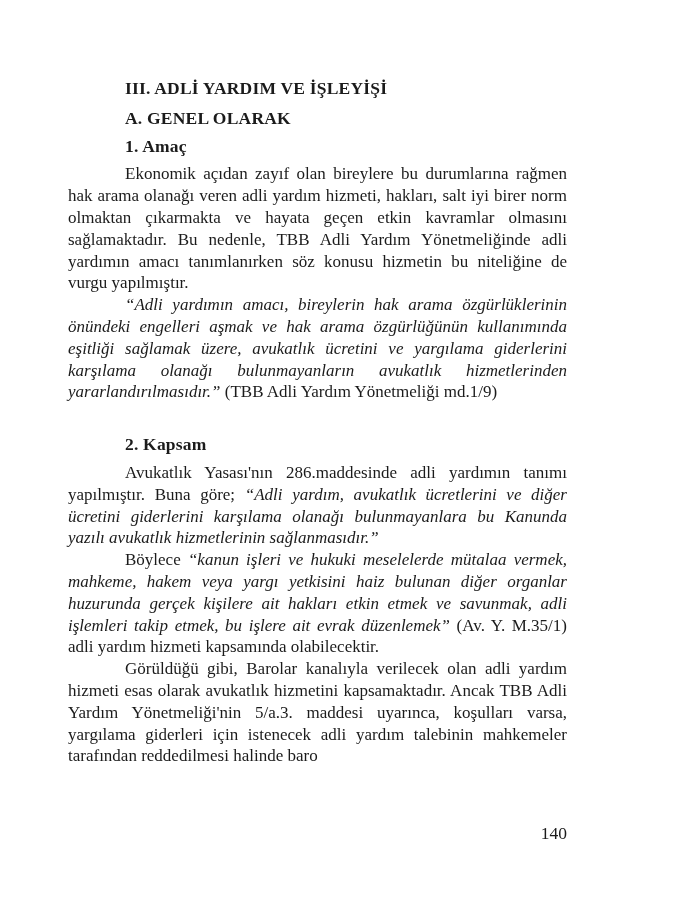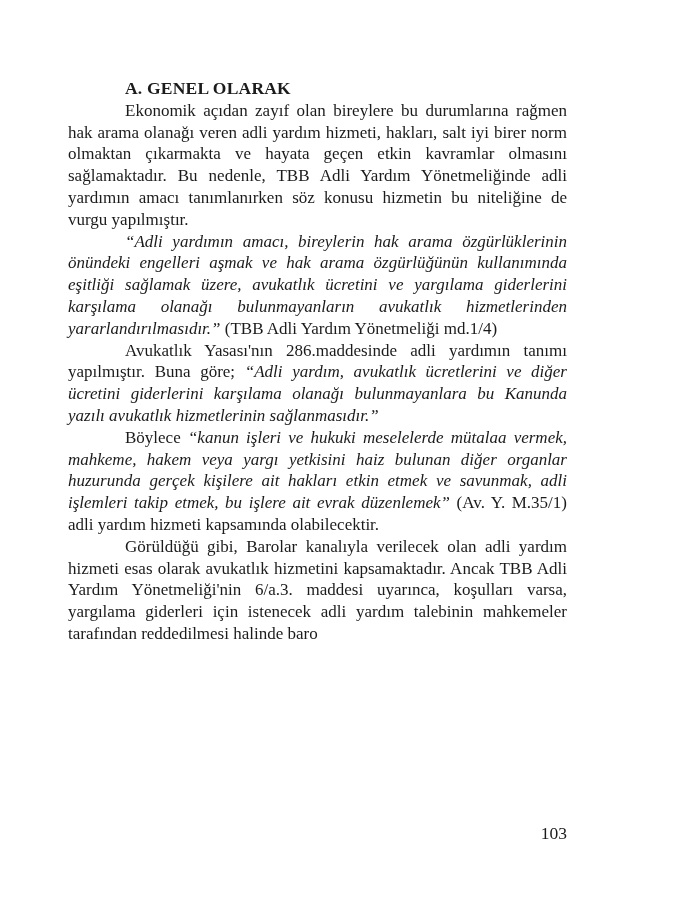--- a/index.html
+++ b/index.html
@@ -27,21 +27,21 @@
   }
   .heading {
     font-weight: bold;
     font-size: 17.5px;
     line-height: 21.8px;
     margin: 0 0 0 57px;
     text-align: left;
     letter-spacing: 0.2px;
   }
   .heading.h-section   { margin-bottom: 8px; }
-  .heading.h-subsection{ }
+  .heading.h-subsection{ margin-bottom: 6px; }
   .heading.h-sub       { margin-bottom: 6px; }
   .heading.h-kapsam    { margin-top: 31px; margin-bottom: 6px; }
   .body-par {
     margin: 0;
     text-indent: 57px;
   }
   .italic { font-style: italic; margin-top: 44px; }
   .page-number {
     position: absolute;
     top: 822px;
@@ -50,31 +50,34 @@
     line-height: 22px;
     color: #1b1b1b;
   }
 </style>
 </head>
 <body>
 
 <div class="page">
   <div class="content">
 
+    <div class="heading h-section">III.  ADLİ YARDIM VE İŞLEYİŞİ</div>
 
     <div class="heading h-subsection">A. GENEL OLARAK</div>
 
+    <div class="heading h-sub">1.  Amaç</div>
 
     <p class="body-par">Ekonomik açıdan zayıf olan bireylere bu durumlarına rağmen hak arama olanağı veren adli yardım hizmeti, hakları, salt iyi birer norm olmaktan çıkarmakta ve hayata geçen etkin kavramlar olmasını sağlamaktadır. Bu nedenle, TBB Adli Yardım Yönetmeliğinde adli yardımın amacı tanımlanırken söz konusu hizmetin bu niteliğine de vurgu yapılmıştır.</p>
 
-    <p class="body-par"><span class="italic">“Adli yardımın amacı, bireylerin hak arama özgürlüklerinin önündeki engelleri aşmak ve hak arama özgürlüğünün kullanımında eşitliği sağlamak üzere, avukatlık ücretini ve yargılama giderlerini karşılama olanağı bulunmayanların avukatlık hizmetlerinden yararlandırılmasıdır.”</span><span> (TBB Adli Yardım Yönetmeliği md.1/4)</span></p>
+    <p class="body-par"><span class="italic">“Adli yardımın amacı, bireylerin hak arama özgürlüklerinin önündeki engelleri aşmak ve hak arama özgürlüğünün kullanımında eşitliği sağlamak üzere, avukatlık ücretini ve yargılama giderlerini karşılama olanağı bulunmayanların avukatlık hizmetlerinden yararlandırılmasıdır.”</span><span> (TBB Adli Yardım Yönetmeliği md.1/9)</span></p>
 
+    <div class="heading h-kapsam">2.  Kapsam</div>
 
     <p class="body-par"><span>Avukatlık Yasası'nın 286.maddesinde adli yardımın tanımı yapılmıştır. Buna göre; </span><span class="italic">“Adli yardım, avukatlık ücretlerini ve diğer ücretini giderlerini karşılama olanağı bulunmayanlara bu Kanunda yazılı avukatlık hizmetlerinin sağlanmasıdır.”</span></p>
 
     <p class="body-par"><span>Böylece </span><span class="italic">“kanun işleri ve hukuki meselelerde mütalaa vermek, mahkeme, hakem veya yargı yetkisini haiz bulunan diğer organlar huzurunda gerçek kişilere ait hakları etkin etmek ve savunmak, adli işlemleri takip etmek, bu işlere ait evrak düzenlemek”</span><span> (Av. Y. M.35/1) adli yardım hizmeti kapsamında olabilecektir.</span></p>
 
-    <p class="body-par">Görüldüğü gibi, Barolar kanalıyla verilecek olan adli yardım hizmeti esas olarak avukatlık hizmetini kapsamaktadır. Ancak TBB Adli Yardım Yönetmeliği'nin 6/a.3. maddesi uyarınca, koşulları varsa, yargılama giderleri için istenecek adli yardım talebinin mahkemeler tarafından reddedilmesi halinde baro</p>
+    <p class="body-par">Görüldüğü gibi, Barolar kanalıyla verilecek olan adli yardım hizmeti esas olarak avukatlık hizmetini kapsamaktadır. Ancak TBB Adli Yardım Yönetmeliği'nin 5/a.3. maddesi uyarınca, koşulları varsa, yargılama giderleri için istenecek adli yardım talebinin mahkemeler tarafından reddedilmesi halinde baro</p>
 
   </div>
 
-  <div class="page-number">103</div>
+  <div class="page-number">140</div>
 </div>
 
 </body></html>

